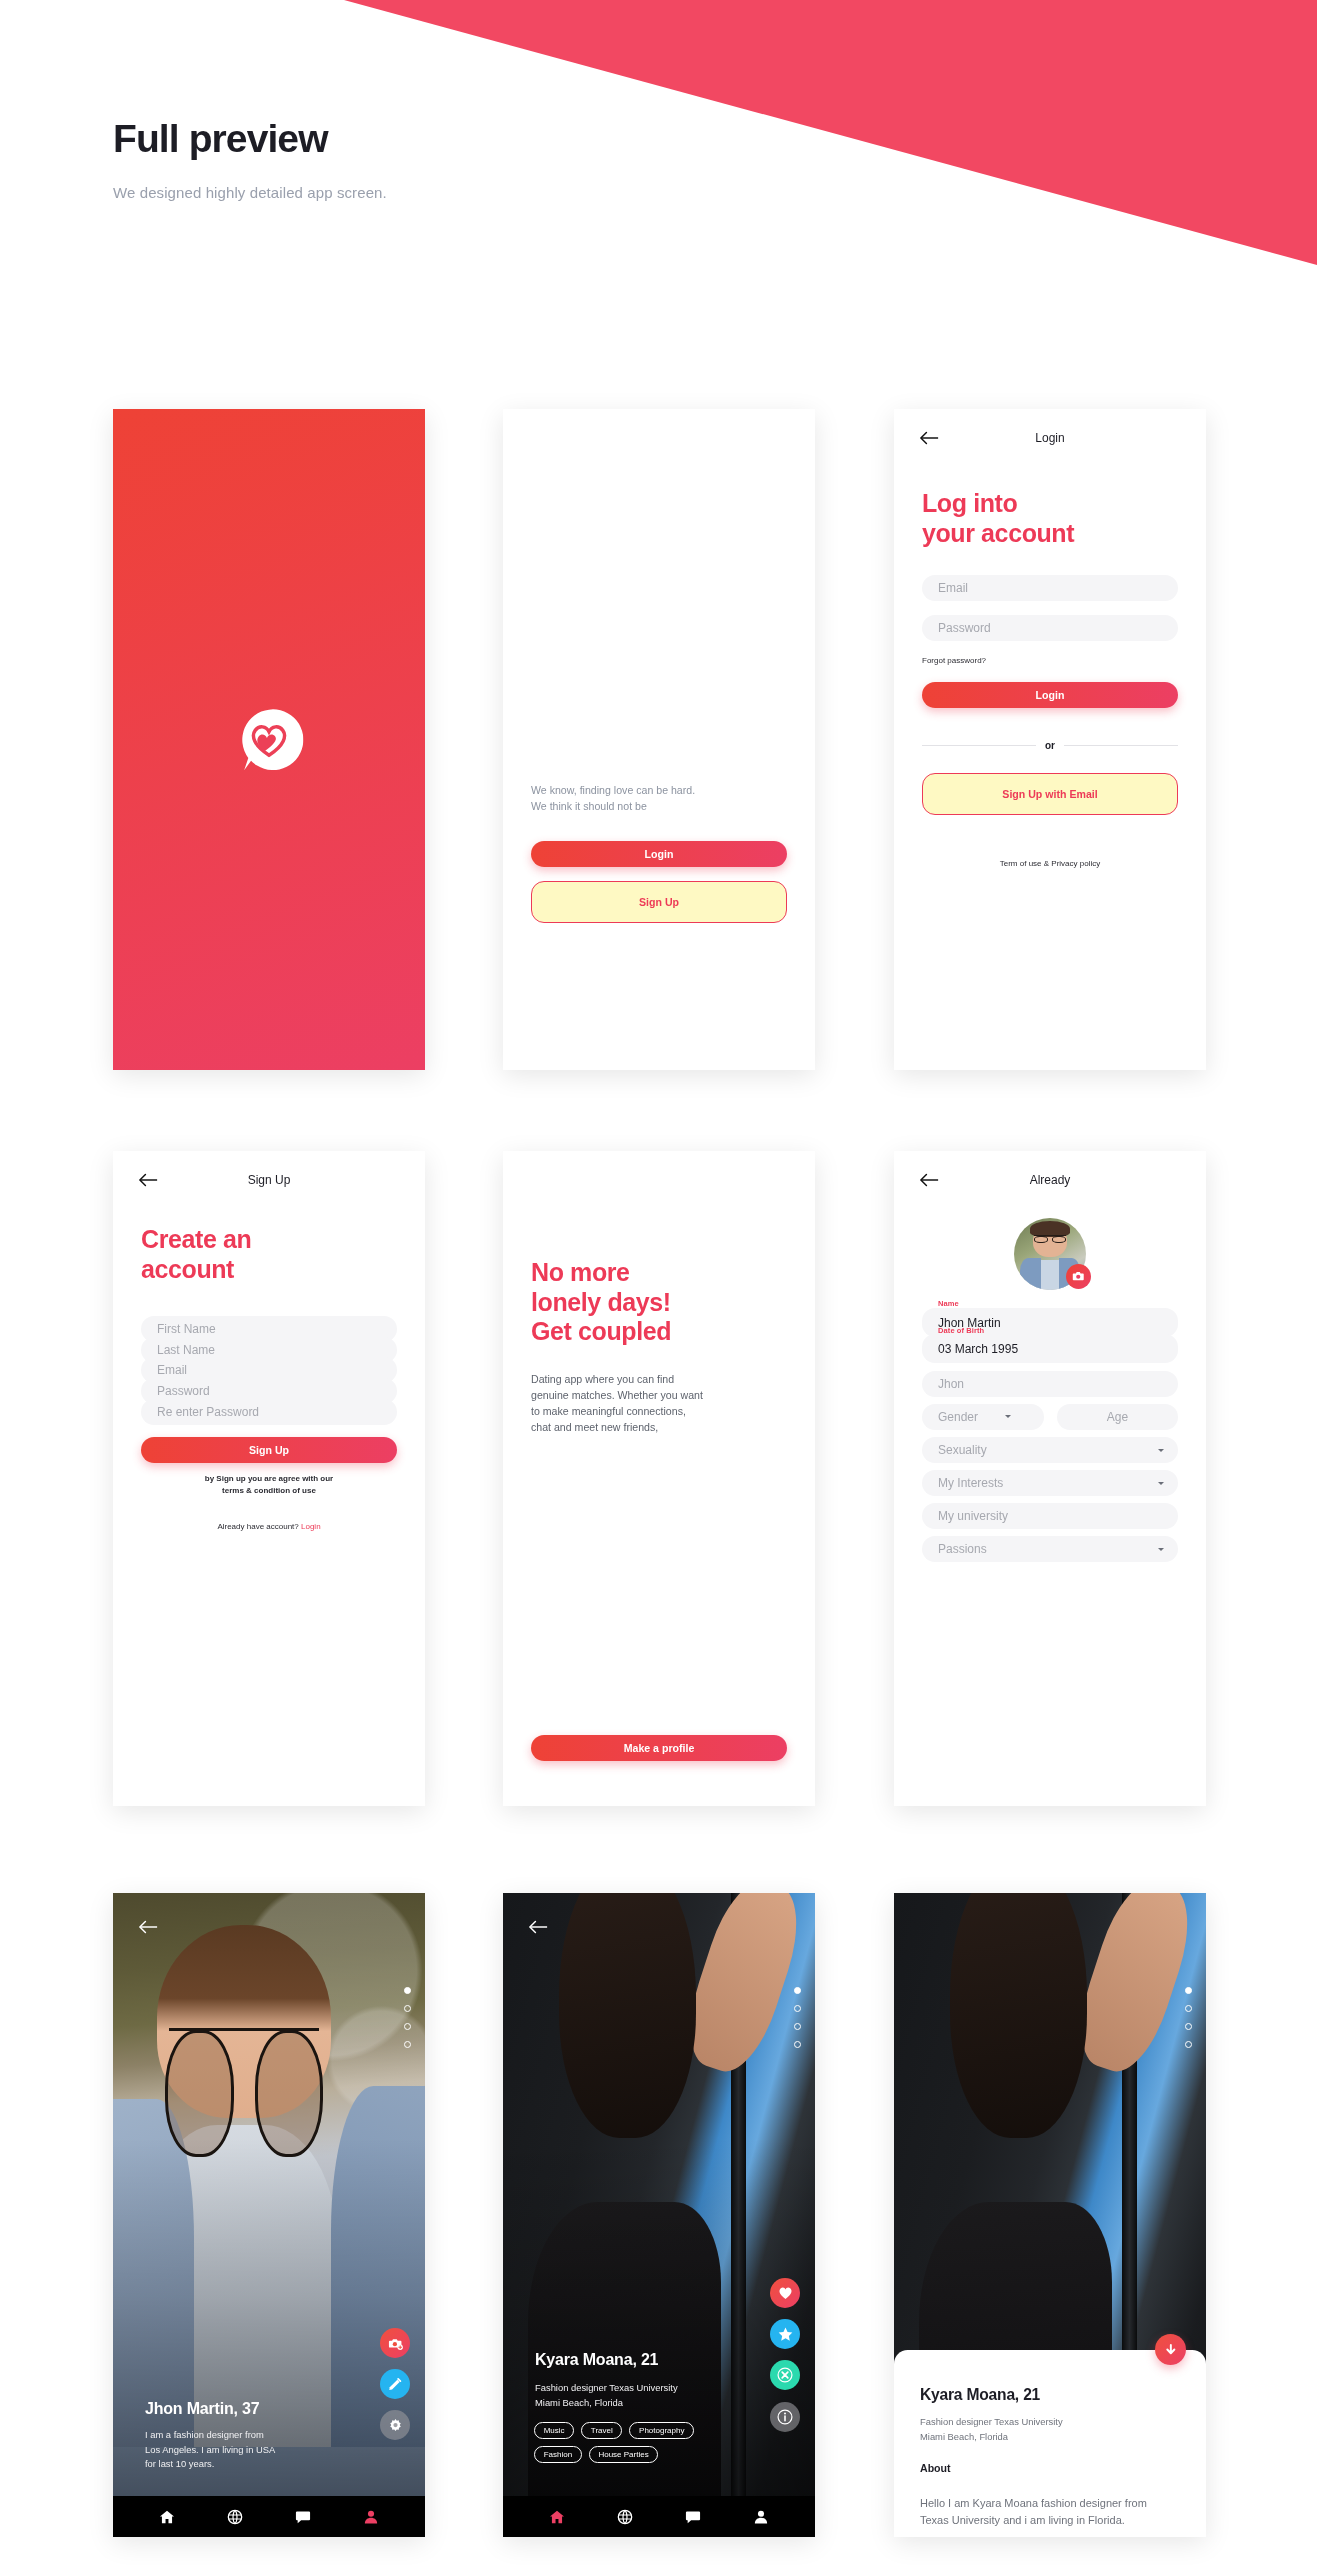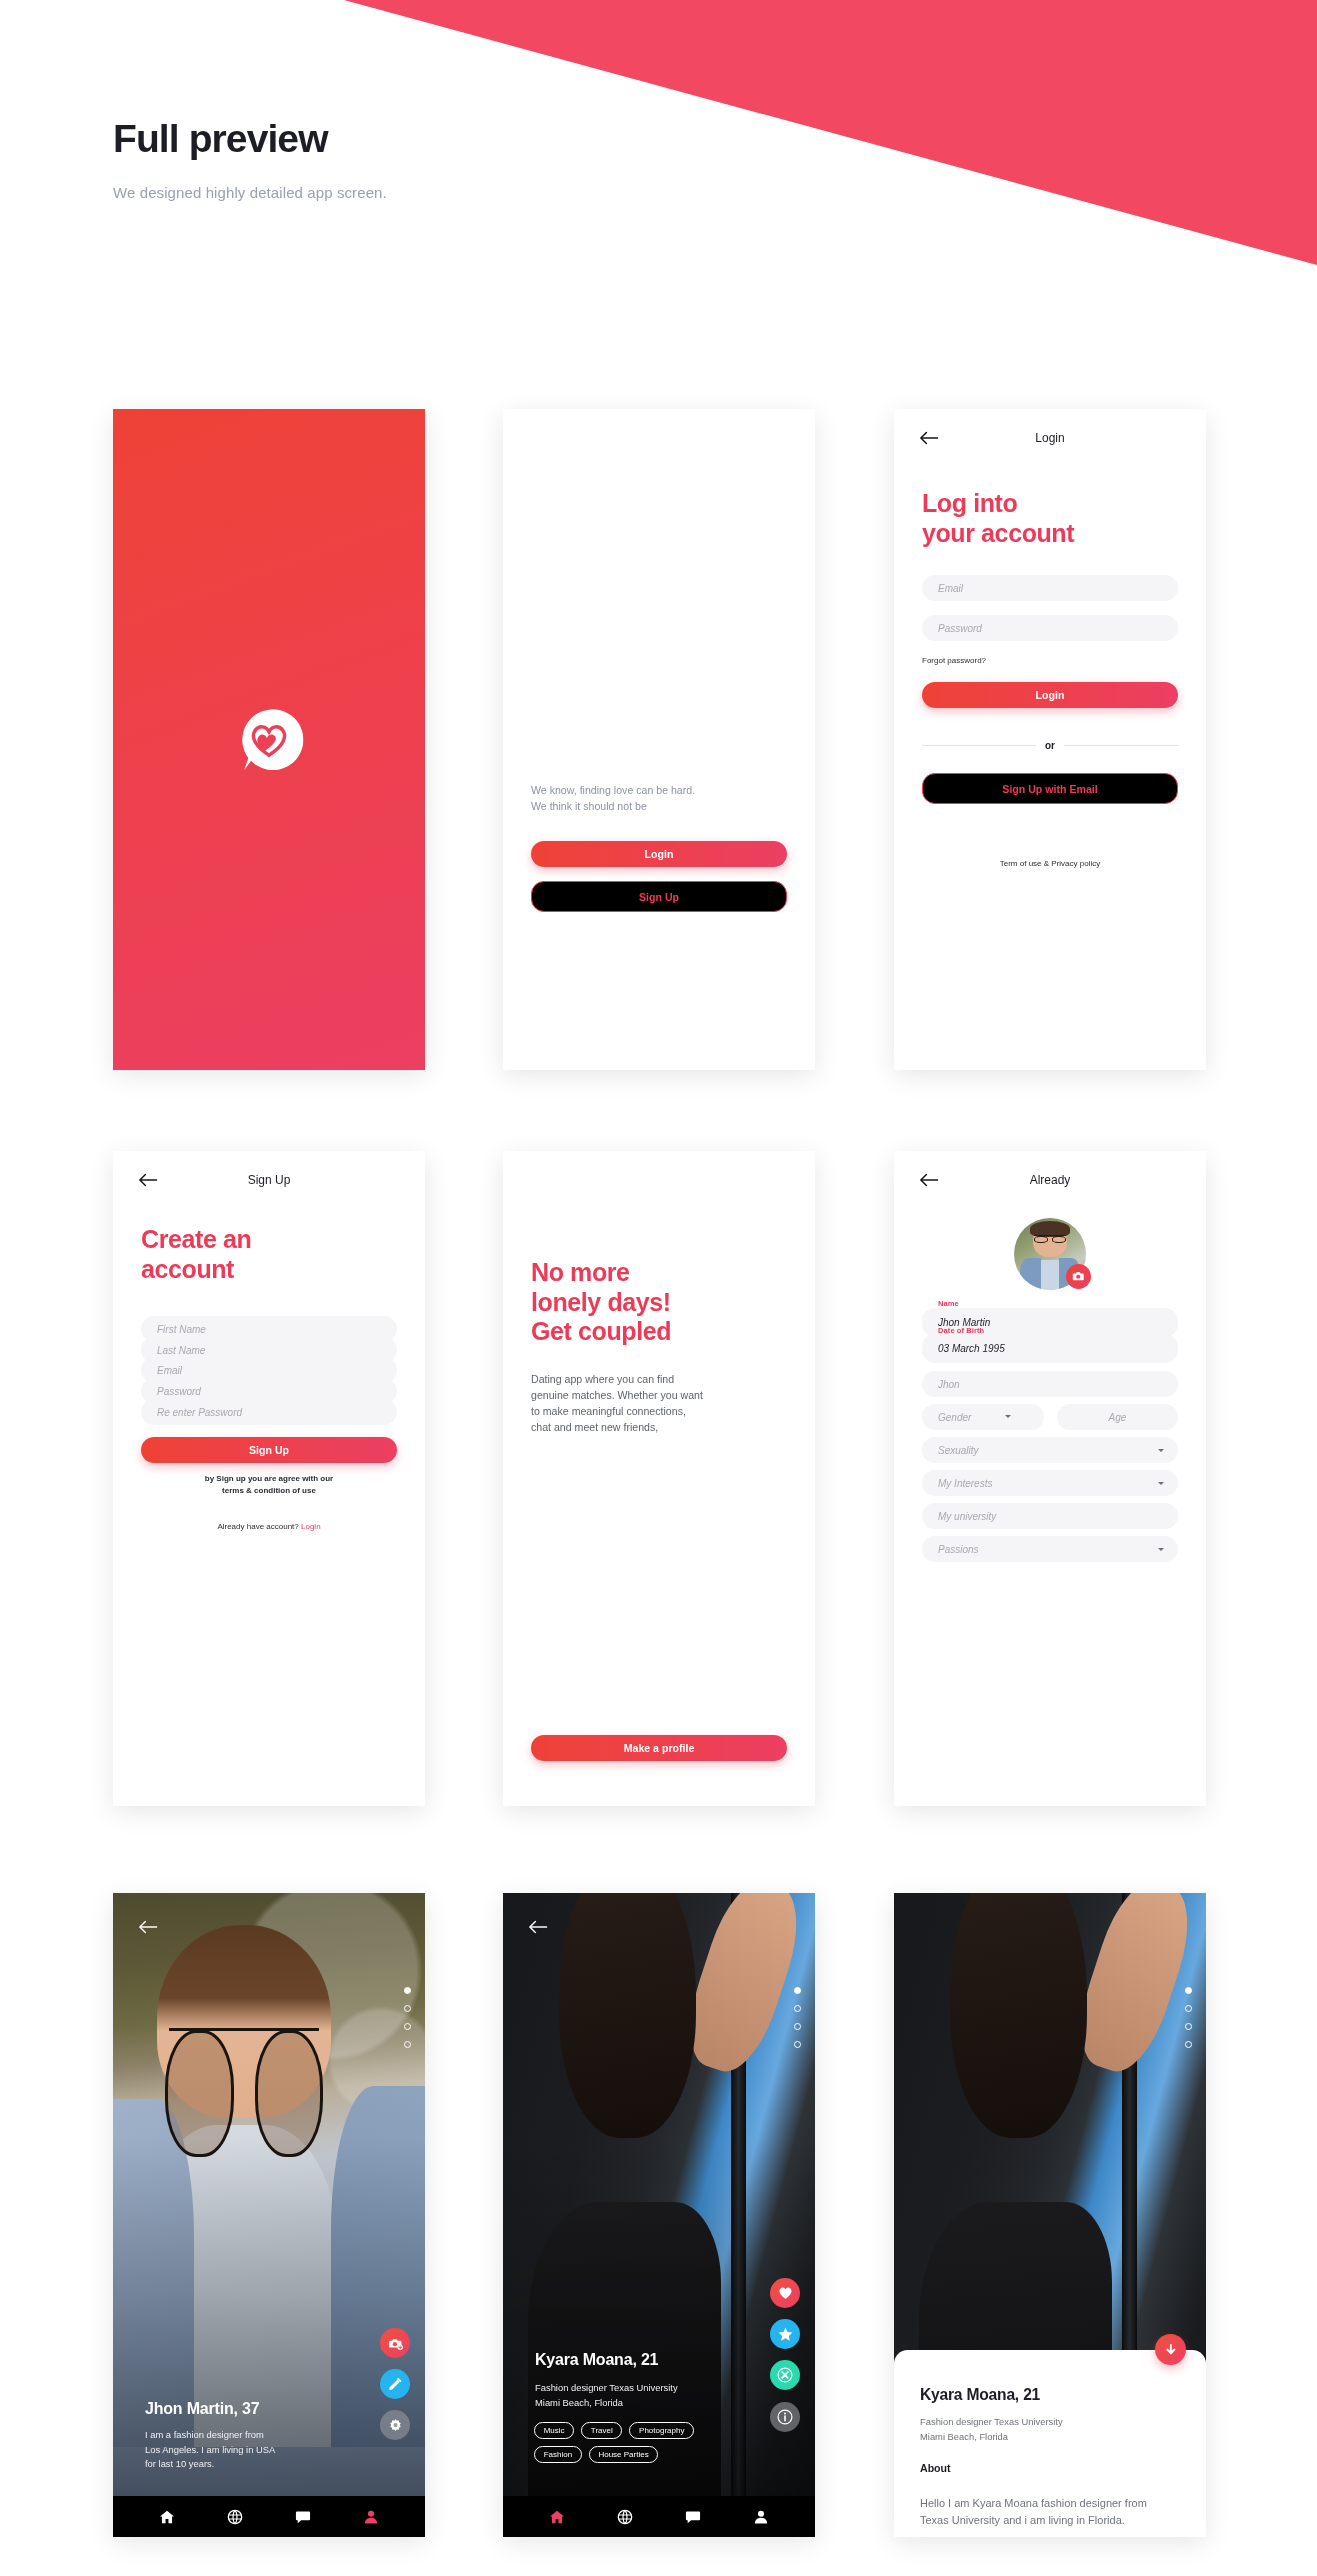--- a/index.html
+++ b/index.html
@@ -64,38 +64,38 @@
     color:#ED3A57; line-height:1.18; letter-spacing:-0.4px;
   }
   .sub{
     position:absolute; left:28px; font-size:10.6px; color:#8C93A0;
     line-height:1.5;
   }
   .field{
     position:absolute; left:28px; width:256px; height:26px;
     background:#F5F5F7; border-radius:13px;
     display:flex; align-items:center; padding:0 16px;
-    font-size:10px; color:#A7A9B0;font-style:italic;
+    font-size:12px; color:#A7A9B0;
   }
   .field.val{ color:#1D1D25; }
   .fieldlabel{
     position:absolute; left:44px; font-size:7.5px; color:#ED3A57;
     font-weight:bold; letter-spacing:0.1px;
   }
   .btn-primary{
     position:absolute; left:28px; width:256px; height:26px;
     background:linear-gradient(90deg,#EE4236 0%,#EC3F63 100%);
     border-radius:13px; color:#FFFFFF; font-size:10.6px; font-weight:bold;
     display:flex; align-items:center; justify-content:center;
     border:none; cursor:pointer; font-family:inherit;
     box-shadow:0 3.7px 10px rgba(236,63,85,.32);
   }
   .btn-outline{
-    position:absolute; left:28px; width:256px; height:31px;
-    background:#000000; border:0.9px solid #ED3A57; border-radius:13px;
+    position:absolute; left:28px; width:256px; height:42px;
+    background:#fef9c3; border:0.9px solid #ED3A57; border-radius:13px;
     color:#ED3A57; font-size:10.6px; font-weight:bold;
     display:flex; align-items:center; justify-content:center;
     cursor:pointer; font-family:inherit;
   }
   .smalltext{
     position:absolute; width:100%; text-align:center;
     font-size:8px; color:#2C2C33;
   }
 
   

